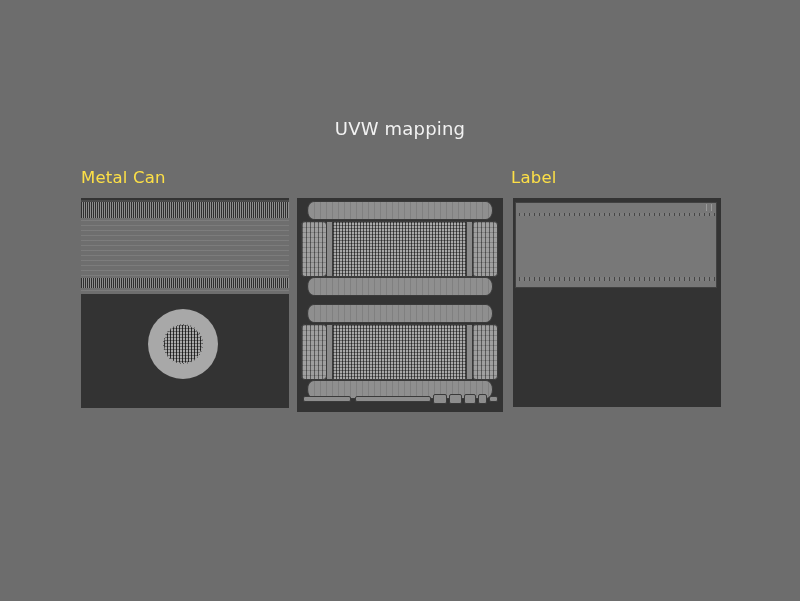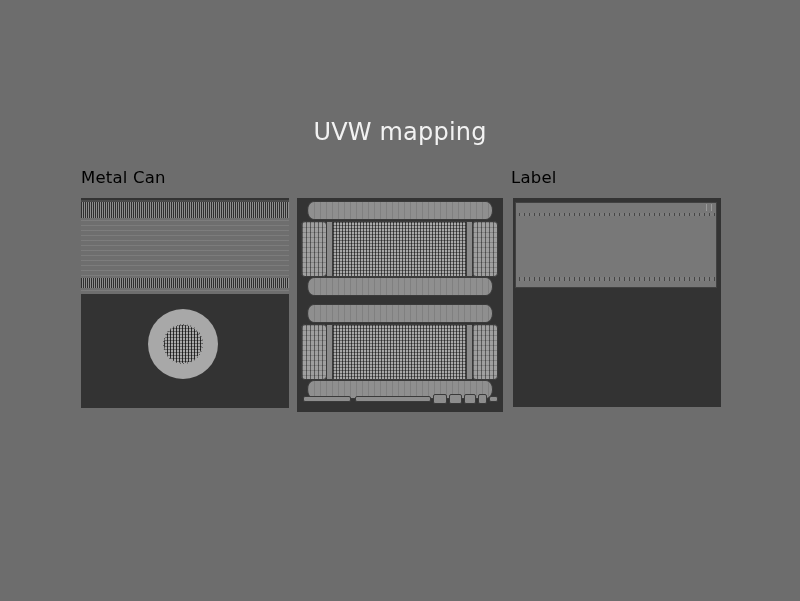--- a/index.html
+++ b/index.html
@@ -22,30 +22,30 @@
   }
 
   
   .page-title {
     position: absolute;
     left: 0;
     top: 118px;
     width: 800px;
     text-align: center;
     color: #f2f2f2;
-    font-size: 24px;
+    font-size: 18px;
     font-weight: 400;
     letter-spacing: 0.2px;
     font-family: "DejaVu Sans", sans-serif;
   }
 
   
   .panel-label {
     position: absolute;
-    color: #000000;
+    color: #fde047;
     font-size: 16.5px;
     font-weight: 400;
     letter-spacing: 0.2px;
     white-space: nowrap;
     font-family: "DejaVu Sans", sans-serif;
   }
   #label-can  { left: 81px;  top: 168px; }
   #label-tray { left: 296px; top: 168px; }
   #label-lbl  { left: 511px; top: 168px; }
 

